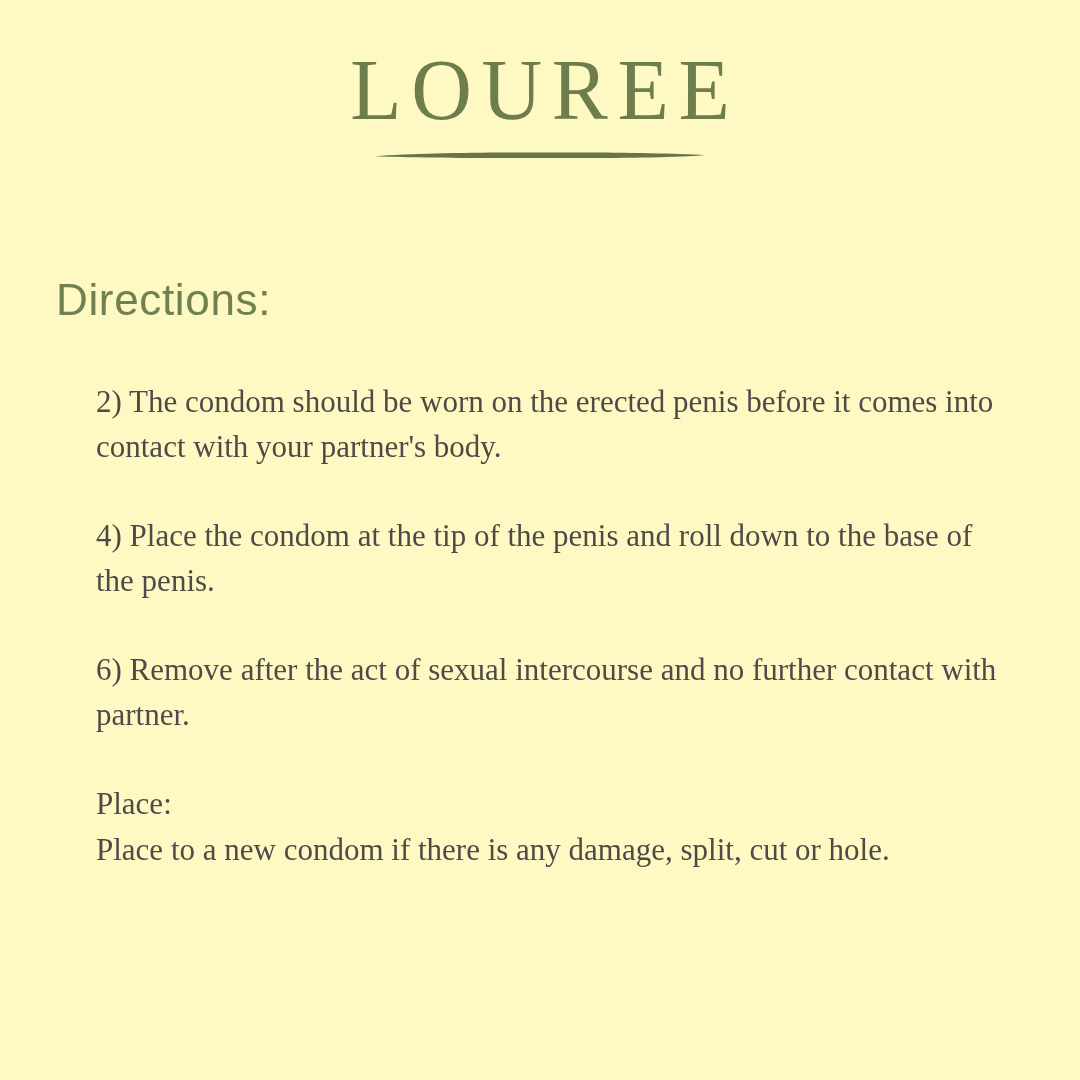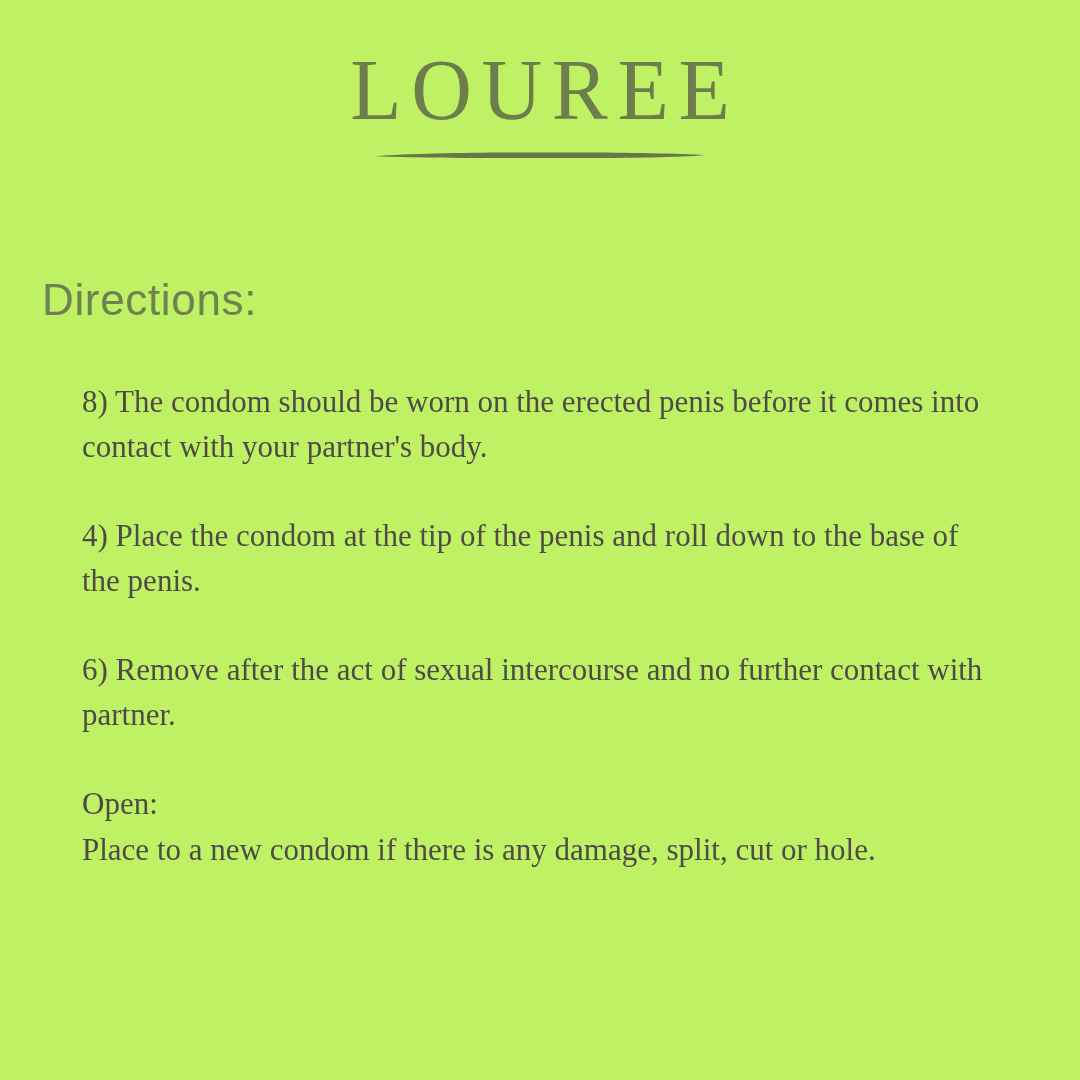--- a/index.html
+++ b/index.html
@@ -3,21 +3,21 @@
 <meta charset="utf-8">
 <style>
   html, body {
     margin: 0;
     padding: 0;
   }
   .page {
     position: relative;
     width: 1080px;
     height: 1080px;
-    background: #bef264;
+    background: #fef9c3;
     overflow: hidden;
     font-family: "Liberation Serif", serif;
   }
 
   
   .brand-header {
     position: absolute;
     top: 48px;
     left: 0;
     right: 0;
@@ -36,21 +36,21 @@
   }
   .brand-underline {
     display: block;
     margin: 16px auto 0 auto;
   }
 
   
   .content {
     position: absolute;
     top: 274px;
-    left: 42px;
+    left: 56px;
     right: 50px;
   }
   .directions-heading {
     margin: 0;
     font-family: "Liberation Sans", sans-serif;
     font-weight: 400;
     font-size: 44px;
     line-height: 1.2;
     letter-spacing: 0.015em;
     color: #6f8051;
@@ -84,24 +84,24 @@
                C 240,4.2 300,5.2 333,7.2
                C 302,9.4 242,10.4 176,10.0
                C 110,10.2 42,9.8 3,8.2 Z" fill="#66764a"></path>
     </svg>
   </header>
 
   <main class="content">
     <h2 class="directions-heading">Directions:</h2>
 
     <div class="items">
-      <p>8) The condom should be worn on the erected penis before it comes into contact with your partner's body.</p>
+      <p>2) The condom should be worn on the erected penis before it comes into contact with your partner's body.</p>
       <p>4) Place the condom at the tip of the penis and roll down to the base of the penis.</p>
       <p>6) Remove after the act of sexual intercourse and no further contact with partner.</p>
 
       <p class="note">
-        <span>Open:</span><br>
+        <span>Place:</span><br>
         <span>Place to a new condom if there is any damage, split, cut or hole.</span>
       </p>
     </div>
   </main>
 
 </div>
 
 </body></html>

